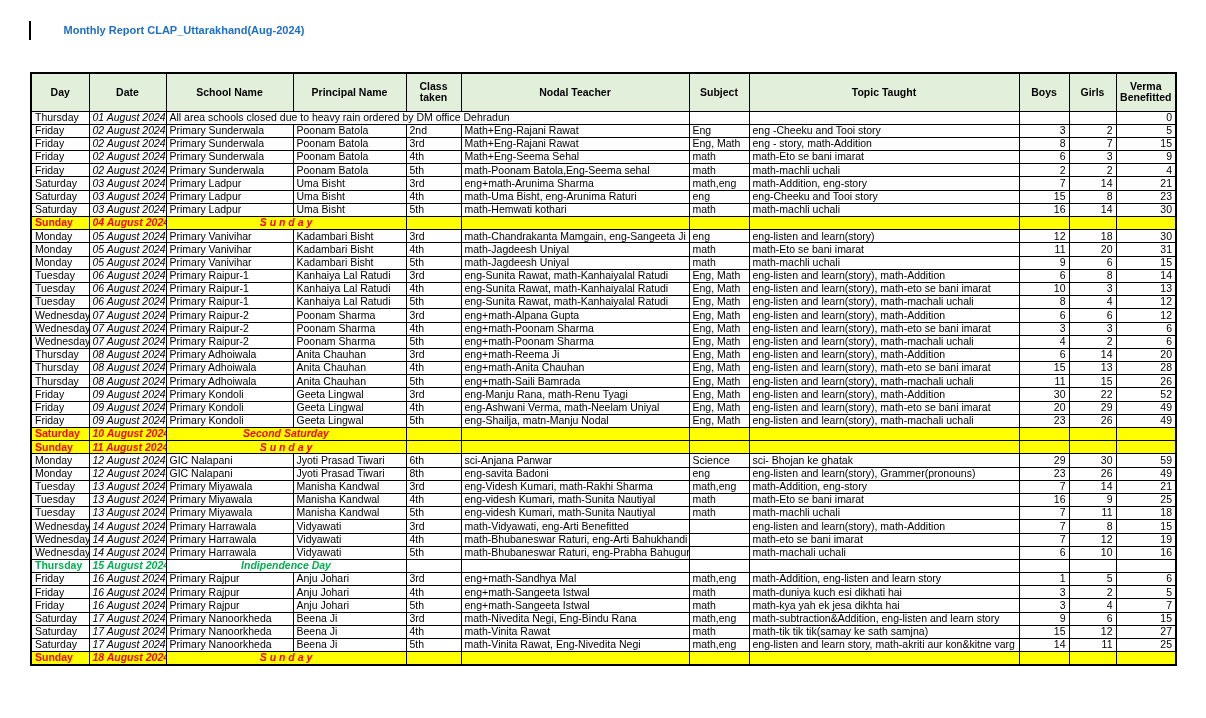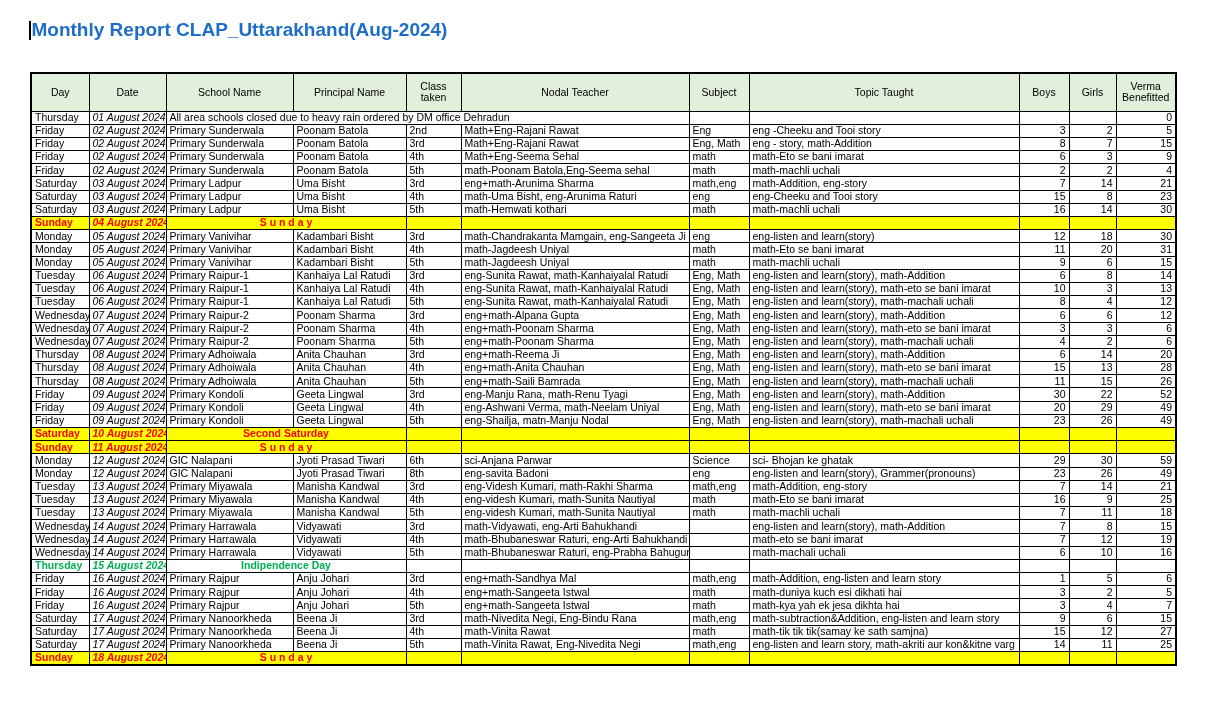--- a/index.html
+++ b/index.html
@@ -13,42 +13,43 @@
   *{box-sizing:border-box;}
   html,body{margin:0;padding:0;}
   body{
     width:1206px;height:718px;background:#ffffff;overflow:hidden;
     font-family:"Liberation Sans", sans-serif;
   }
   .page{padding-top:19px;}
   .title-wrap{margin-left:29px;height:22px;display:flex;align-items:center;}
   .cursor-bar{display:inline-block;width:1.5px;height:19px;background:#000;margin-right:1px;}
   .doc-title{
-    font-size:19px;font-weight:bold;color:var(--title-blue);
+    font-size:11px;font-weight:bold;color:var(--title-blue);
     letter-spacing:0px;
+    padding-left:32px;
   }
   table{
     border-collapse:collapse;table-layout:fixed;
     width:1145px;margin-left:30px;margin-top:31px;
     border:2px solid var(--border-black);
   }
   th,td{
     border:1px solid var(--border-black);
     overflow:hidden;white-space:nowrap;
     font-size:10.5px;line-height:11.5px;
   }
   th{
     background:var(--header-green);
-    font-weight:normal;text-align:center;vertical-align:middle;
+    font-weight:bold;text-align:center;vertical-align:middle;
     white-space:normal;height:38px;padding:1px 2px;
   }
   td{height:13.2px;padding:0 3px;vertical-align:middle;color:#000;}
   td.date{text-align:right;padding-right:3px;font-style:italic;}
   td.num{text-align:right;padding-right:3px;}
-  td.center{text-align:center;}
+  td.center{text-align:center;font-style:italic;}
   tr.h-red td{background:var(--holiday-yellow);color:var(--holiday-red);font-weight:bold;}
   tr.h-green td{color:var(--holiday-green);font-weight:bold;}
 </style>
 </head>
 <body>
 
 <div class="page">
   <div class="title-wrap">
     <span class="cursor-bar"></span>
     <span class="doc-title">Monthly Report CLAP_Uttarakhand(Aug-2024)</span>
@@ -479,21 +480,21 @@
           <td class="num">7</td>
           <td class="num">11</td>
           <td class="num">18</td>
         </tr>
         <tr>
           <td>Wednesday</td>
           <td class="date">14 August 2024</td>
           <td>Primary Harrawala</td>
           <td>Vidyawati</td>
           <td>3rd</td>
-          <td>math-Vidyawati, eng-Arti Bahukhandi</td>
+          <td>math-Vidyawati, eng-Arti Benefitted</td>
           <td></td>
           <td>eng-listen and learn(story), math-Addition</td>
           <td class="num">7</td>
           <td class="num">8</td>
           <td class="num">15</td>
         </tr>
         <tr>
           <td>Wednesday</td>
           <td class="date">14 August 2024</td>
           <td>Primary Harrawala</td>

